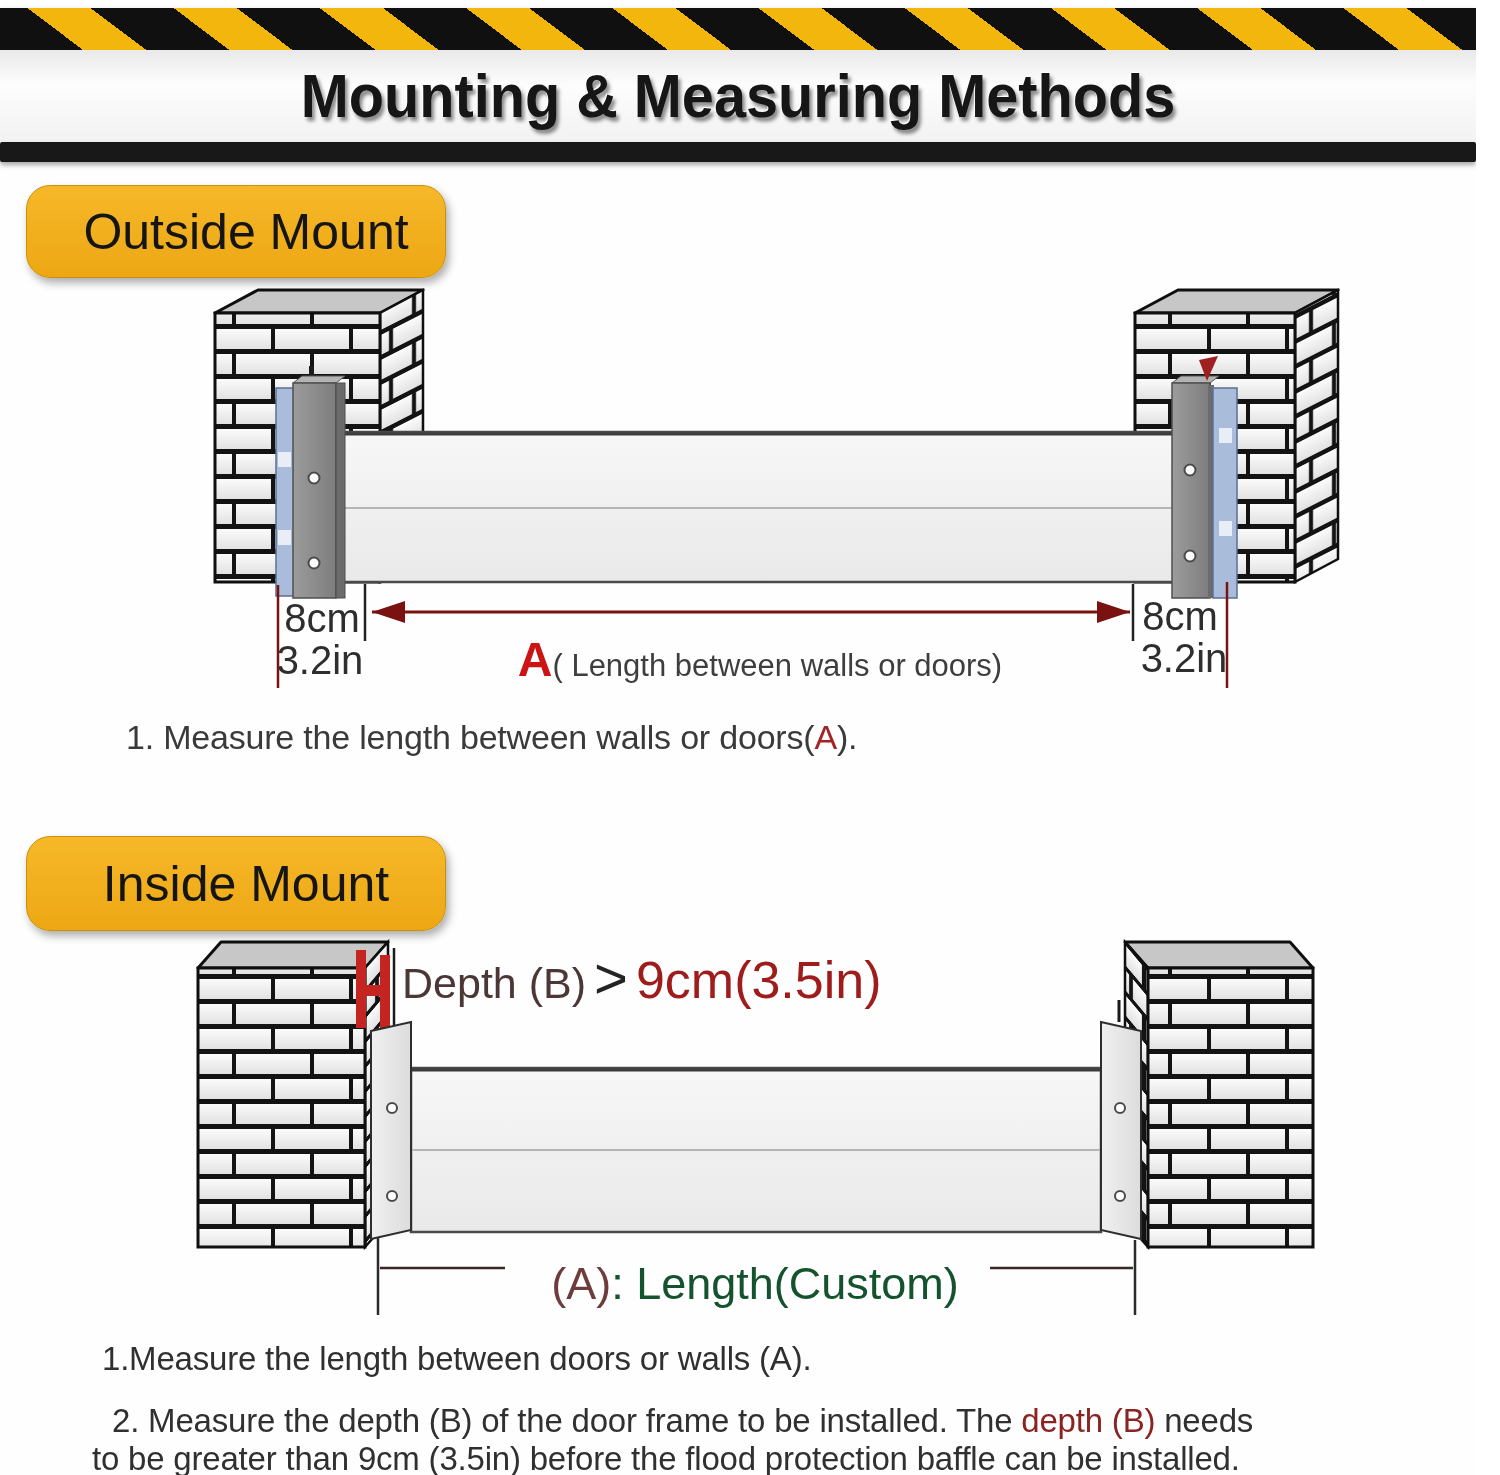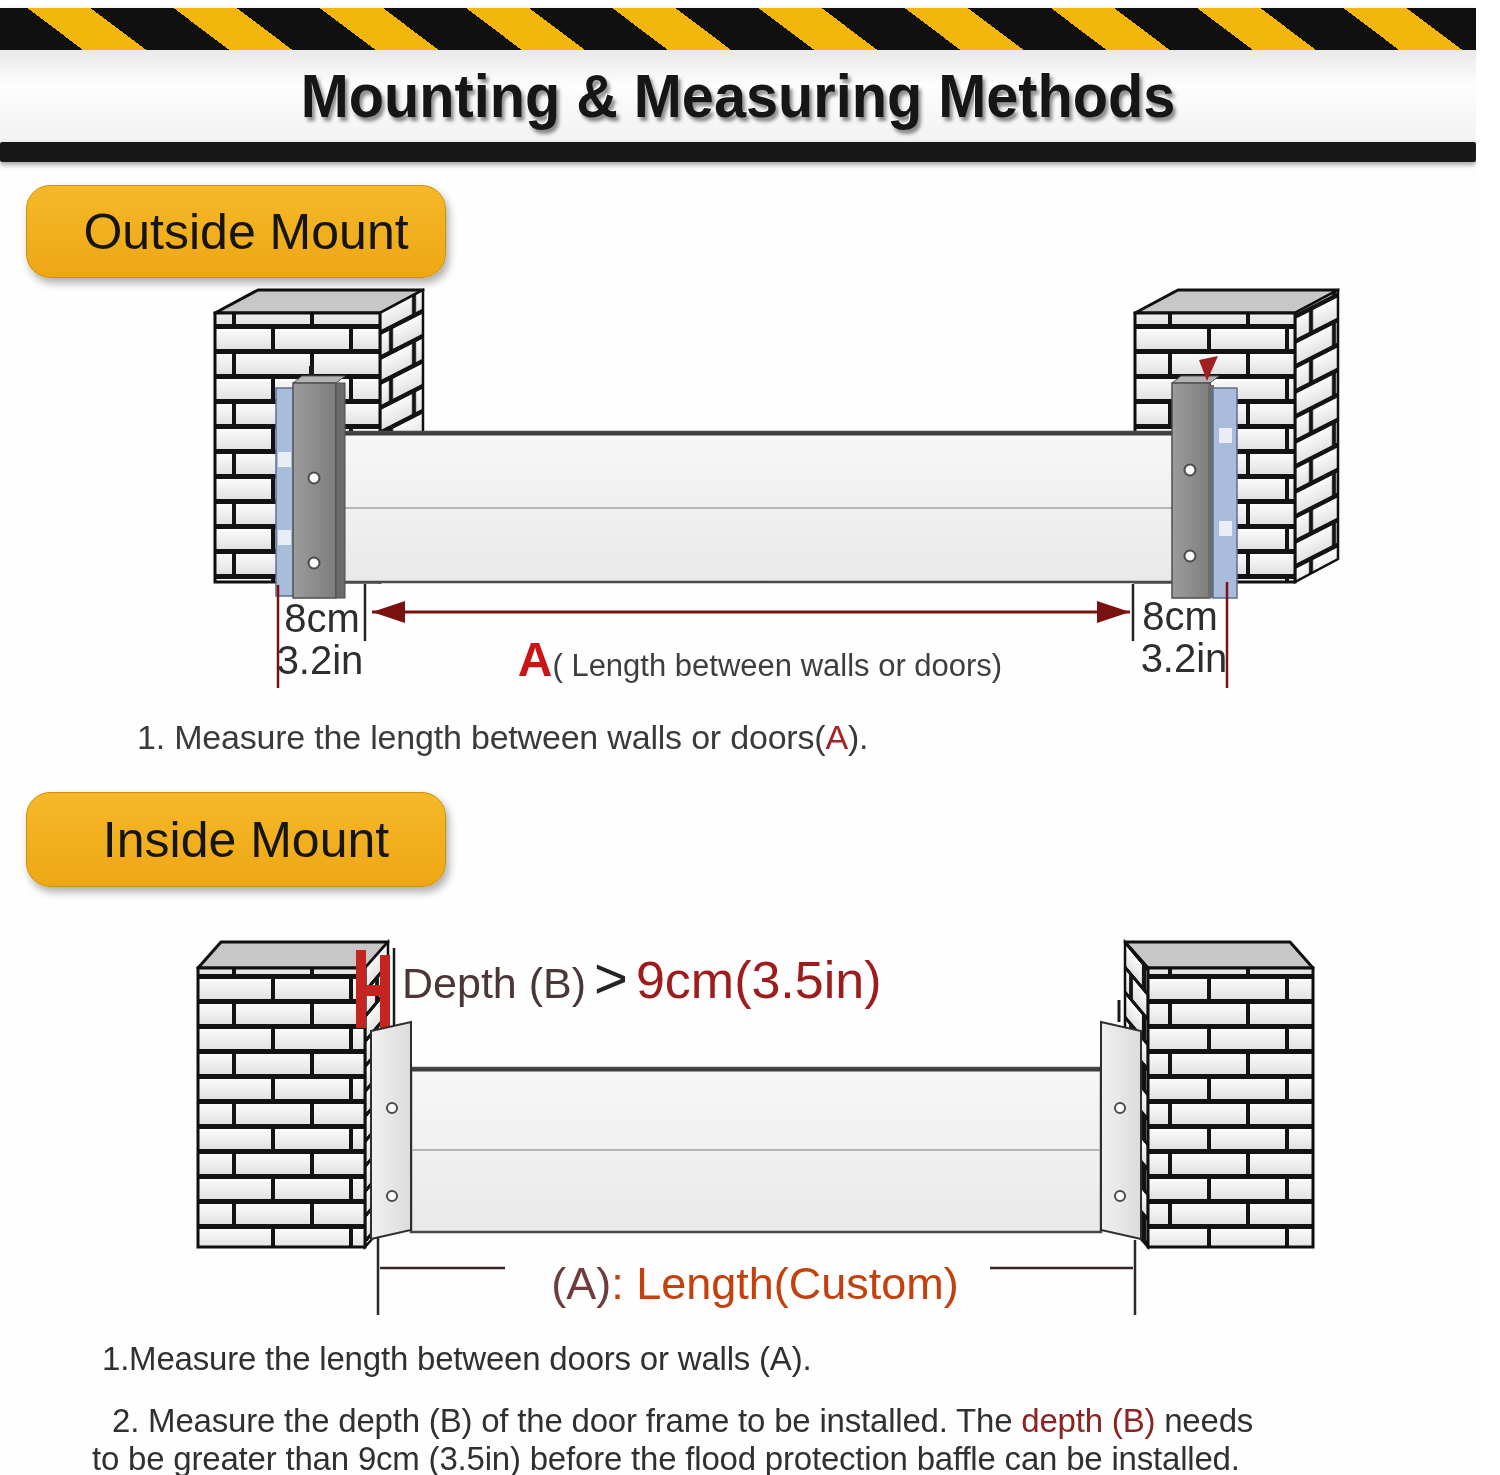--- a/index.html
+++ b/index.html
@@ -18,42 +18,42 @@
         text-shadow:-1px -1px 0 rgba(255,255,255,.85), 3px 4px 4px rgba(0,0,0,.45);}
   .black-bar{position:absolute; left:0; top:142px; width:100%; height:20px;
         background:#181818; box-shadow:0 3px 5px rgba(0,0,0,.35); border-radius:2px;}
 
   
   .badge{position:absolute; left:26px; width:398px; display:flex; align-items:center; justify-content:center;
         background:linear-gradient(180deg,#f6b829,#eda714); border:1px solid #c9920a;
         border-radius:24px; box-shadow:3px 5px 8px rgba(0,0,0,.32);
         font-size:50px; color:#151515;padding-left:20px;}
   .badge-outside{top:185px; height:91px;}
-  .badge-inside{top:792px; height:93px;}
+  .badge-inside{top:836px; height:93px;}
 
   
   svg.diagrams{position:absolute; left:0; top:0;}
 
   
   .gap-label{position:absolute; text-align:center; font-size:40px; color:#2e2e2e; white-space:nowrap;}
   .a-span-label{position:absolute; left:408px; top:632px; width:704px; text-align:center; white-space:nowrap;}
   .a-span-label .big-a{font-size:48px; font-weight:700; color:#cb1414;}
   .a-span-label .rest{font-size:31px; color:#3e3e3e;}
 
   .depth-label{position:absolute; left:402px; top:944px; white-space:nowrap;}
   .depth-label .pfx{font-size:43px; color:#4c3737;}
   .depth-label .gt{font-size:58px; color:#242424; margin:0 8px;}
   .depth-label .val{font-size:52px; color:#9e1c1c;}
 
   .length-label{position:absolute; left:372px; top:1258px; width:766px; text-align:center; white-space:nowrap;}
   .length-label .la{font-size:45px; color:#6e3c3c;}
-  .length-label .lr{font-size:45px; color:#c2410c;}
-
-  
-  .step-line{position:absolute; white-space:nowrap; font-size:34px; color:#3a3a3a; letter-spacing:-.2px;margin-left:11px;}
+  .length-label .lr{font-size:45px; color:#14532d;}
+
+  
+  .step-line{position:absolute; white-space:nowrap; font-size:34px; color:#3a3a3a; letter-spacing:-.2px;}
   .red-a{color:#a32424;}
   .red-val{color:#8b2323;}
   .bstep{position:absolute; white-space:nowrap; font-size:33px; color:#303030; letter-spacing:-.2px;}
 </style>
 </head>
 <body>
 
 <div class="page">
 
   <div class="tape"></div>

